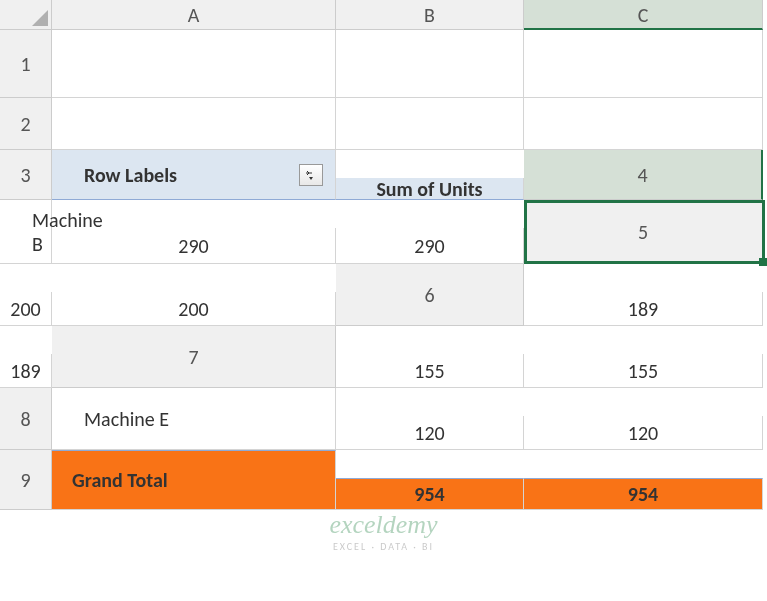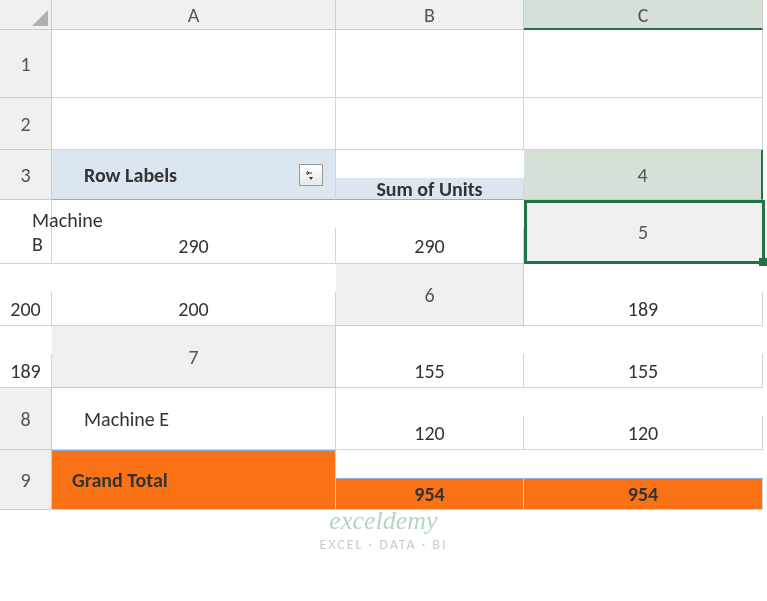--- a/index.html
+++ b/index.html
@@ -136,21 +136,21 @@
       pointer-events: none;
       z-index: 5;
     }
     .watermark .main {
       font-size: 26px;
       font-style: italic;
       color: #2a864a;
       font-family: Georgia, serif;
     }
     .watermark .sub {
-      font-size: 14px;
+      font-size: 10px;
       letter-spacing: 2px;
       color: #666;
     }
     .data-row-label {
       padding-left: 20px;
     }
   </style>
 </head>
 <body>
 

